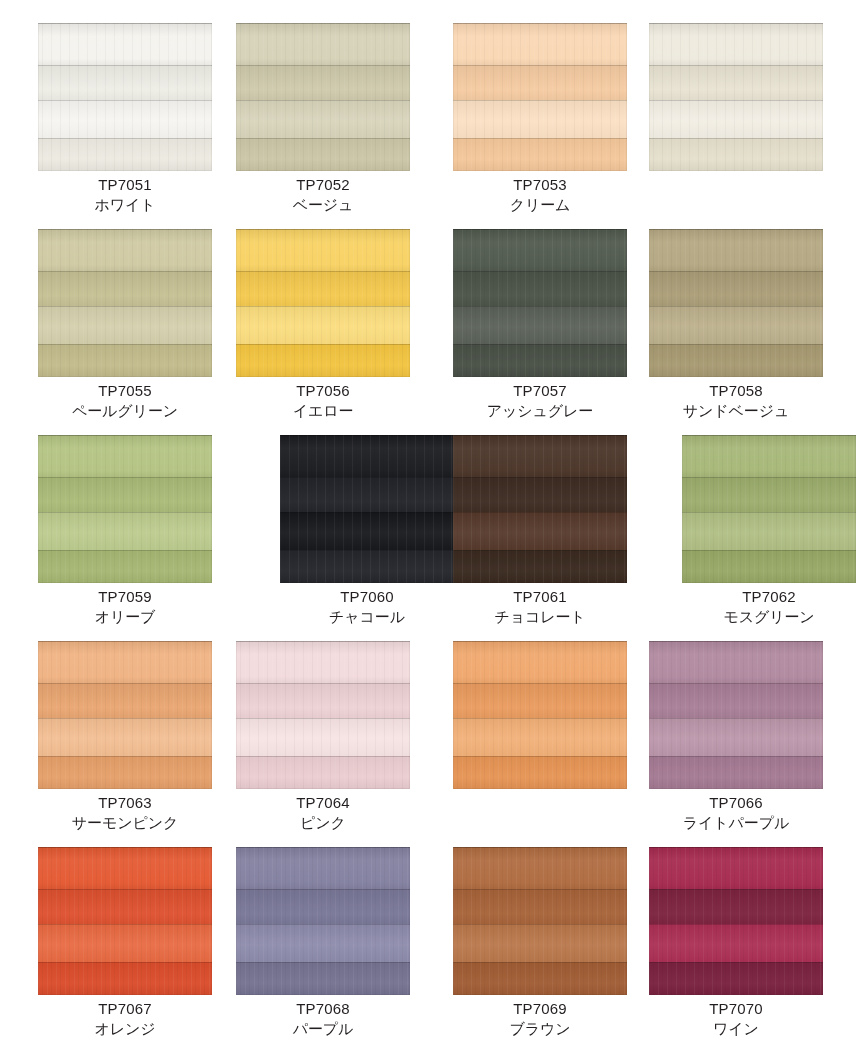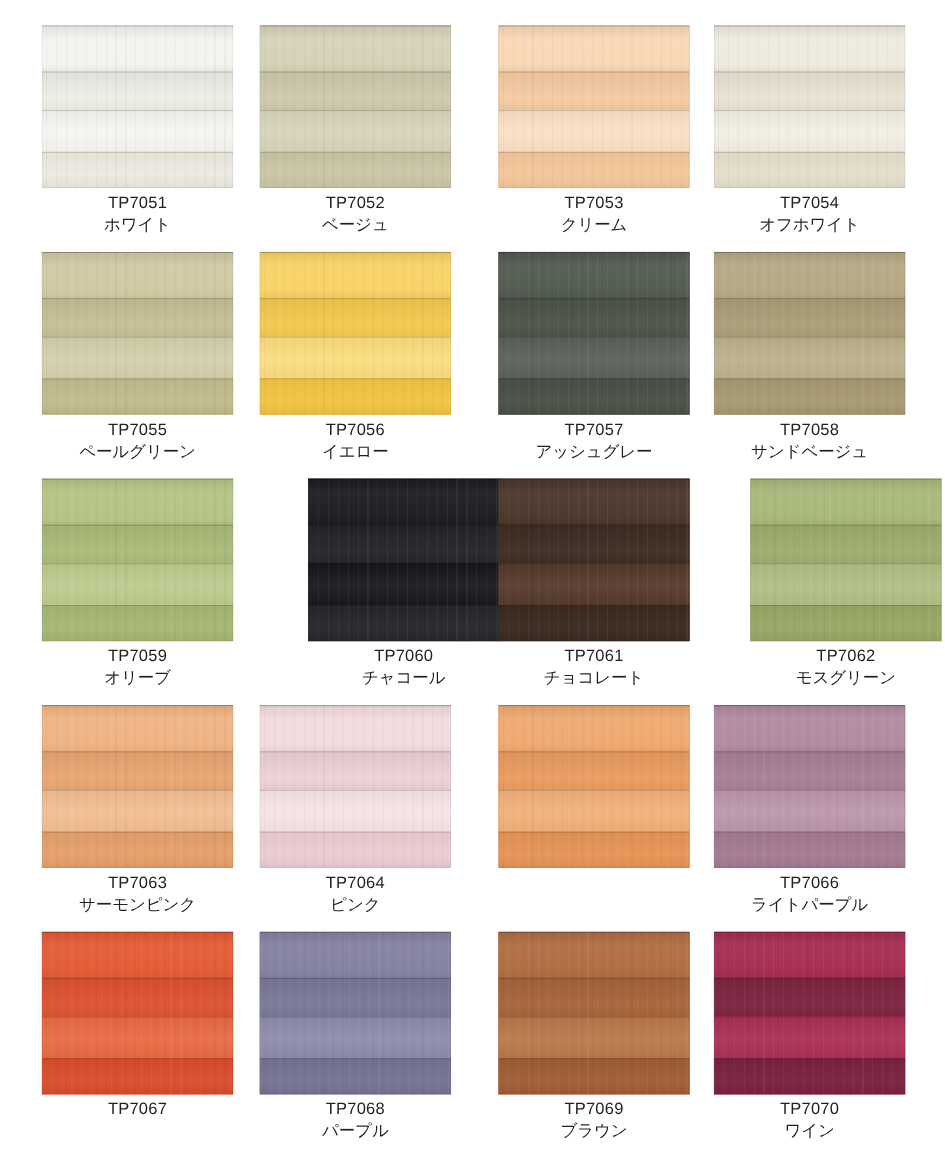--- a/index.html
+++ b/index.html
@@ -174,24 +174,20 @@
           <div class="bands">
             <div class="band b1" style="background: rgb(238, 234, 222);"></div>
             <div class="band b2" style="background: rgb(232, 227, 210);"></div>
             <div class="band b3" style="background: rgb(242, 238, 228);"></div>
             <div class="band b4" style="background: rgb(229, 223, 204);"></div>
           </div>
           <div class="weave"></div>
           <div class="sheen"></div>
           <div class="edge"></div>
         </div>
-        <div class="caption">
-          <div class="code">TP7054</div>
-          <div class="name">オフホワイト</div>
-        </div>
       </div>
       <div class="cell" style="grid-area: 3 / 2;">
         <div class="swatch" style="background: rgb(202, 196, 156);">
           <div class="bands">
             <div class="band b1" style="background: rgb(207, 202, 163);"></div>
             <div class="band b2" style="background: rgb(198, 192, 148);"></div>
             <div class="band b3" style="background: rgb(212, 207, 172);"></div>
             <div class="band b4" style="background: rgb(194, 187, 140);"></div>
           </div>
           <div class="weave"></div>
@@ -393,20 +389,21 @@
             <div class="band b2" style="background: rgb(222, 82, 48);"></div>
             <div class="band b3" style="background: rgb(232, 106, 66);"></div>
             <div class="band b4" style="background: rgb(218, 77, 44);"></div>
           </div>
           <div class="weave"></div>
           <div class="sheen"></div>
           <div class="edge"></div>
         </div>
         <div class="caption">
           <div class="code">TP7067</div>
+          <div class="name">オレンジ</div>
         </div>
       </div>
       <div class="cell" style="grid-area: 6 / 4;">
         <div class="swatch" style="background: rgb(128, 126, 156);">
           <div class="bands">
             <div class="band b1" style="background: rgb(131, 129, 160);"></div>
             <div class="band b2" style="background: rgb(122, 120, 152);"></div>
             <div class="band b3" style="background: rgb(141, 139, 171);"></div>
             <div class="band b4" style="background: rgb(117, 115, 145);"></div>
           </div>

